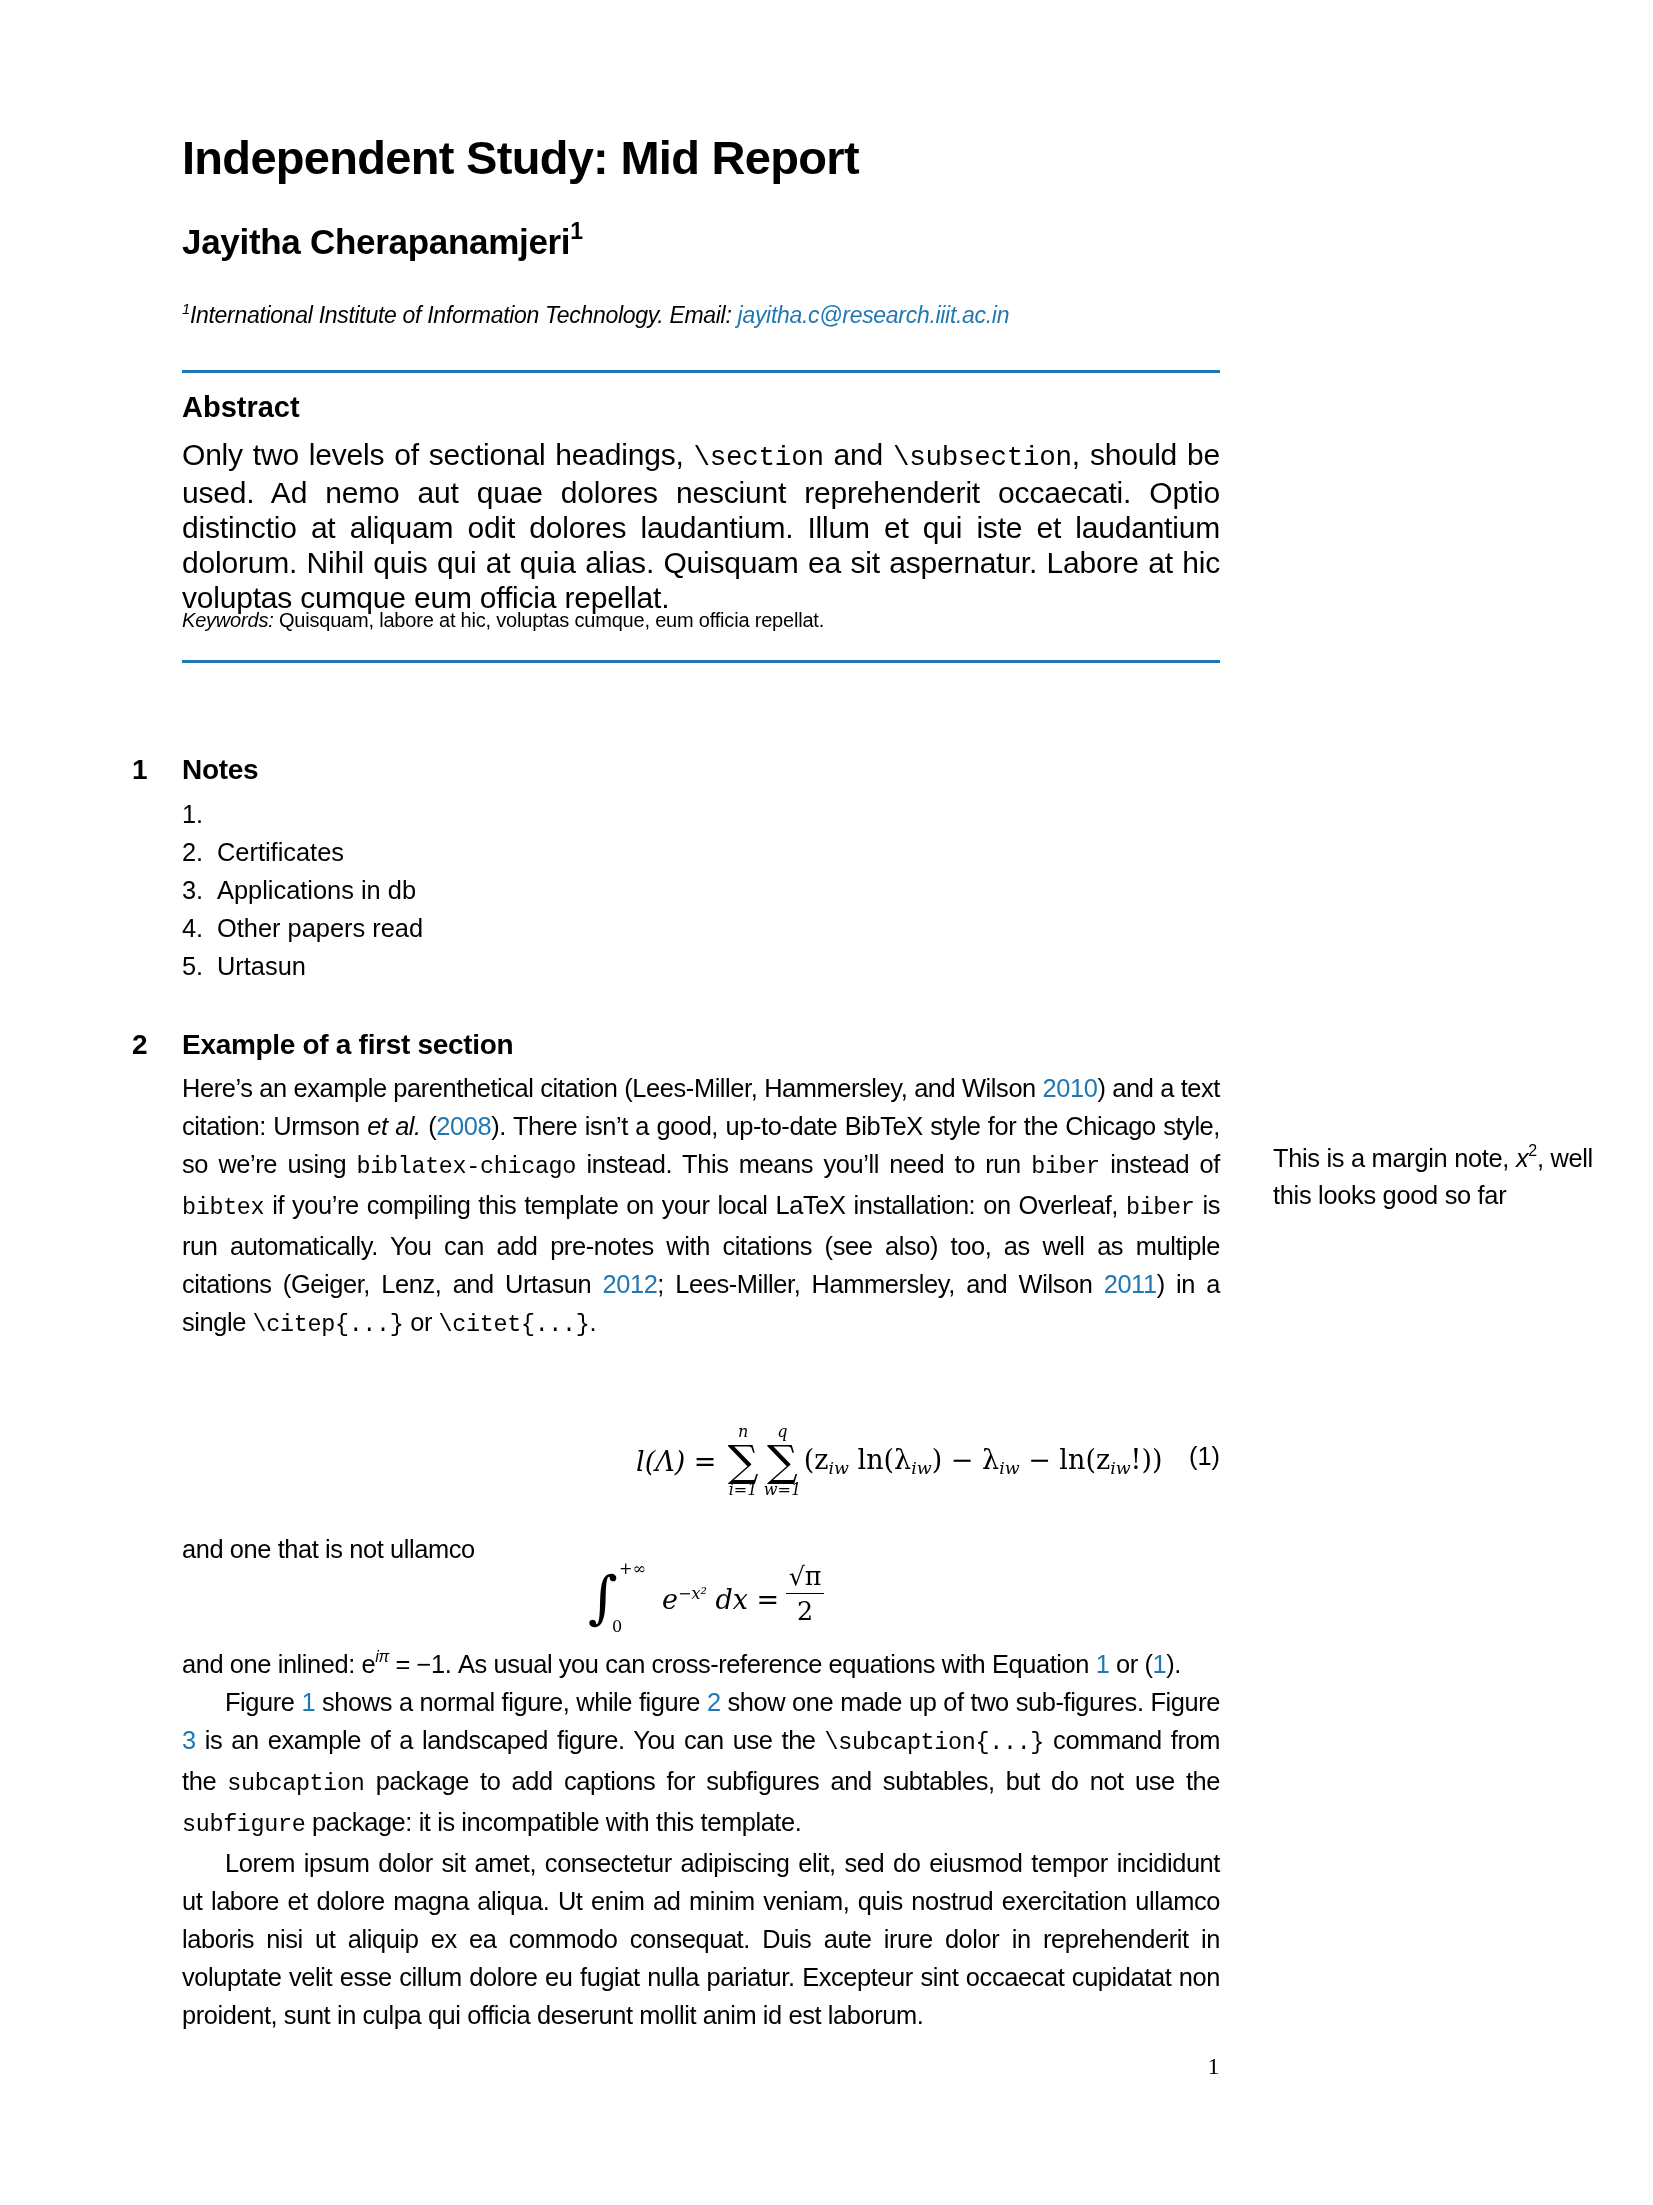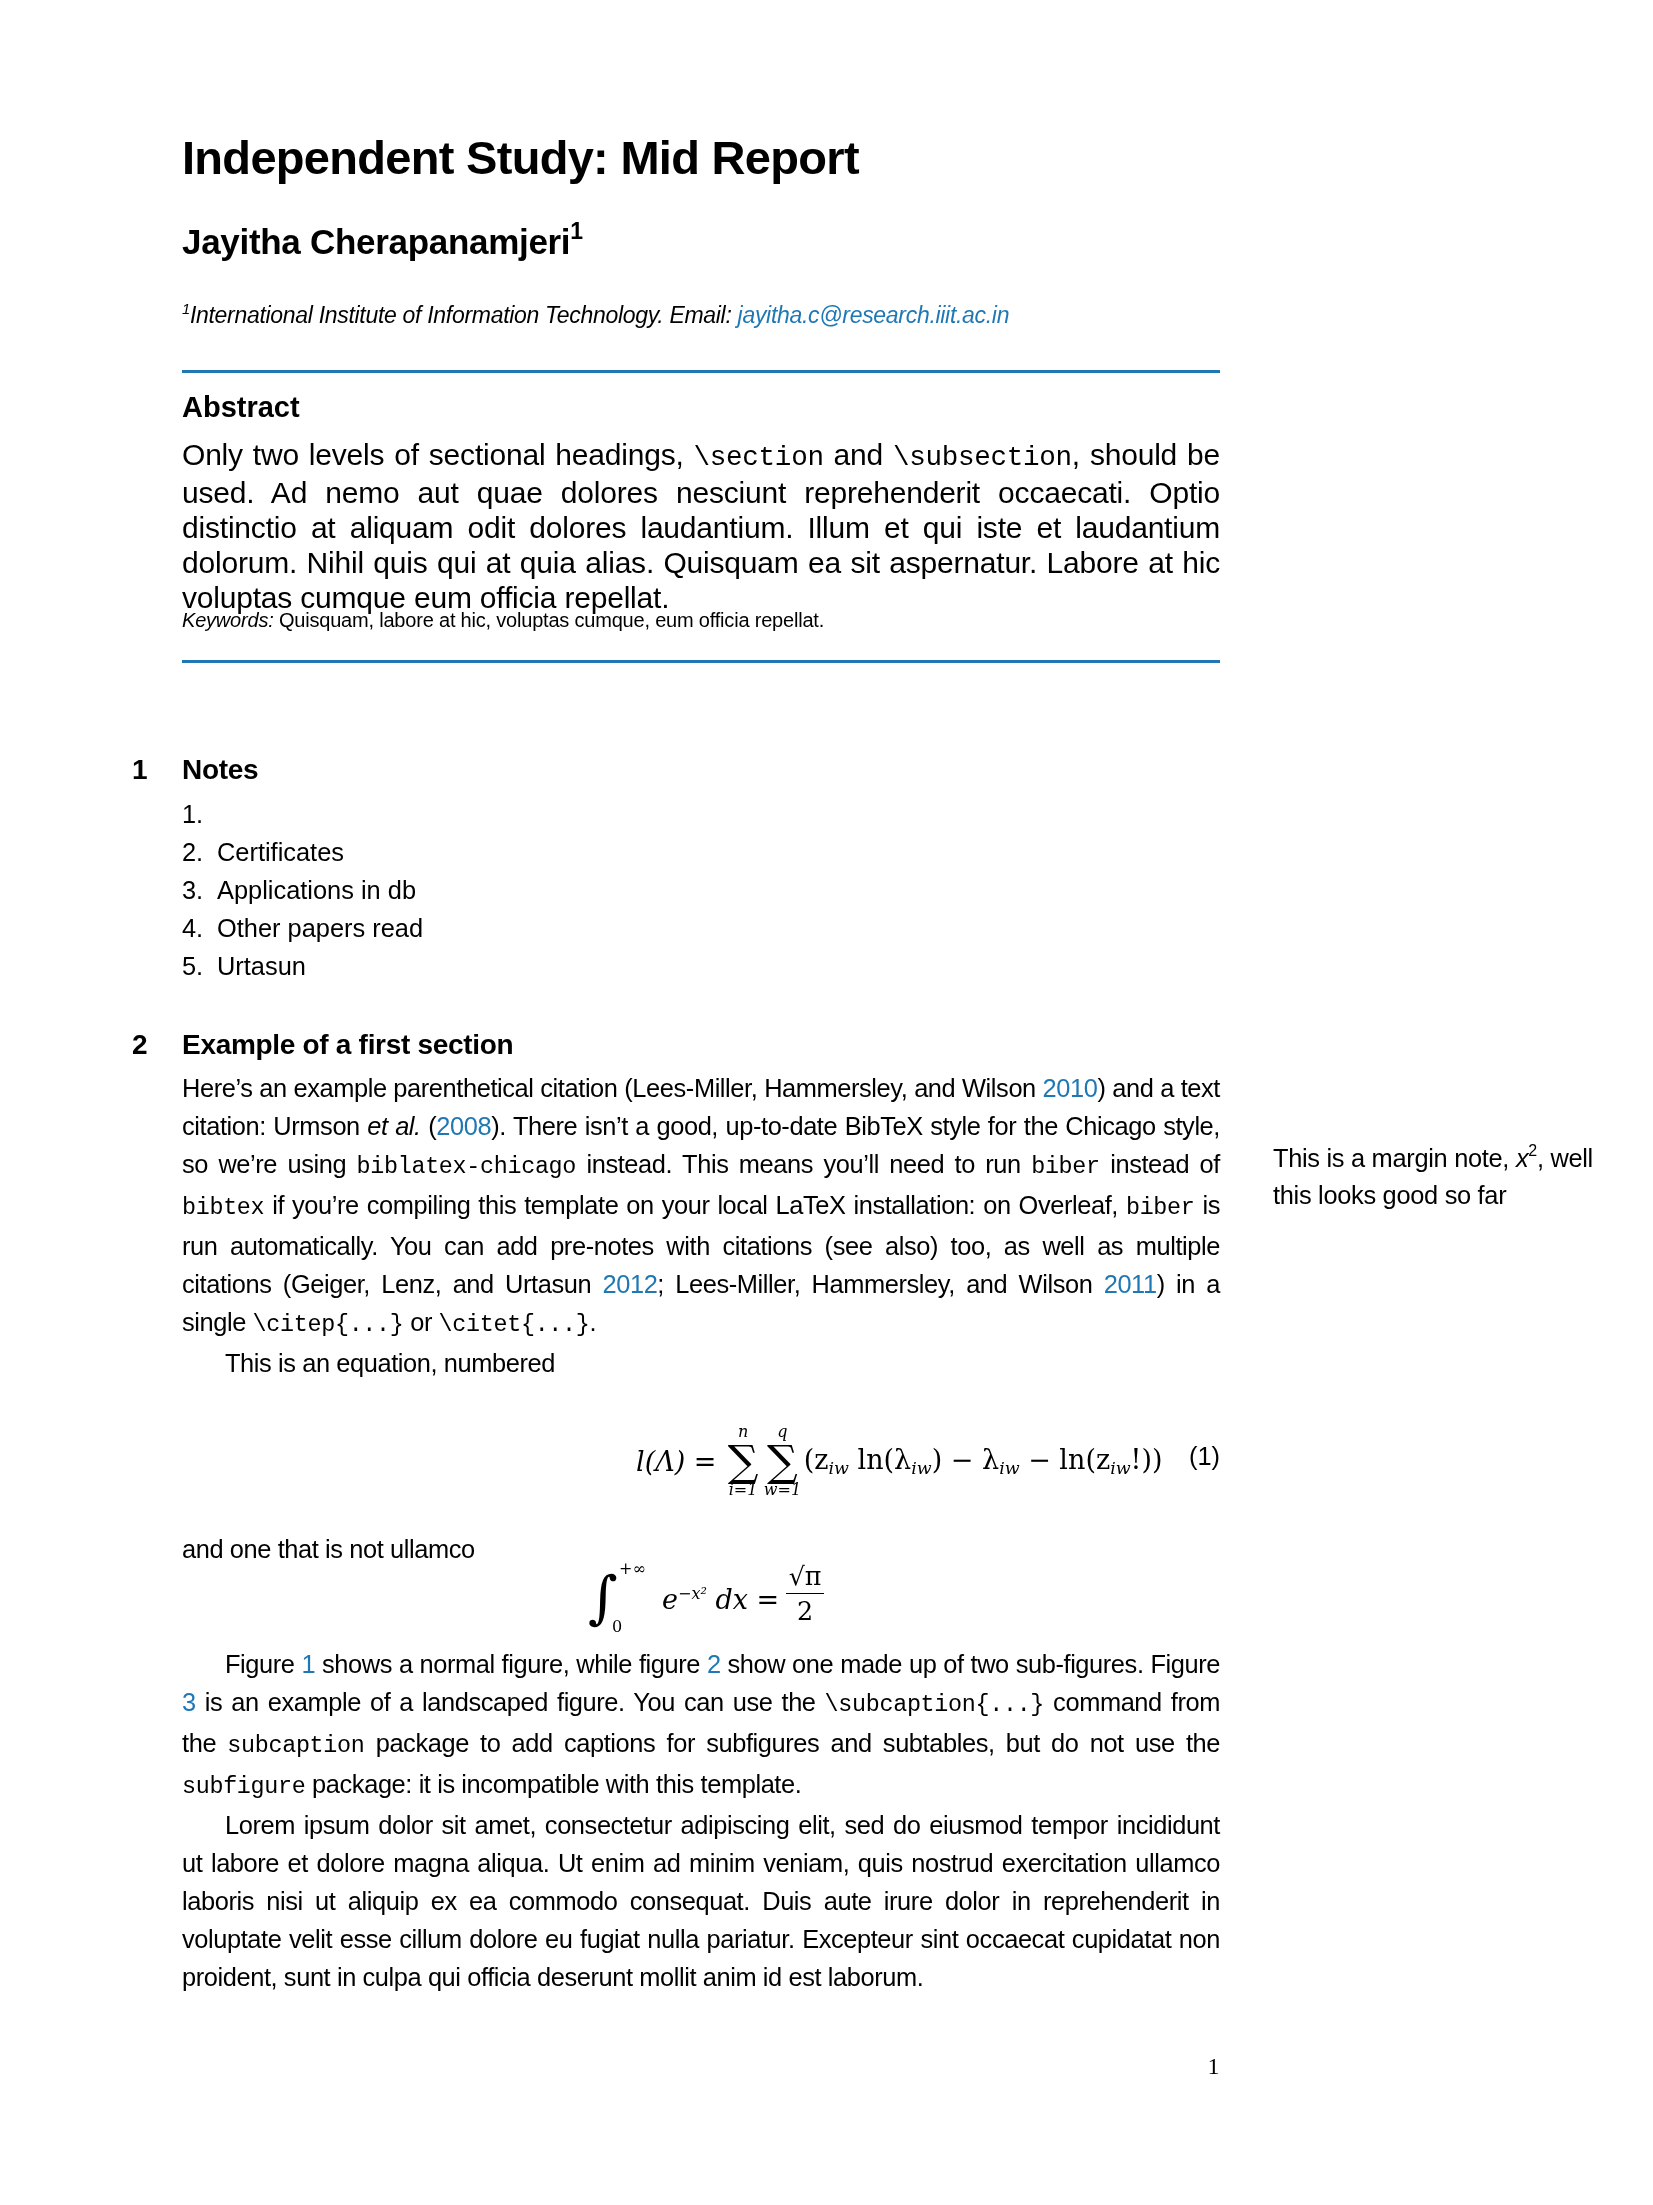--- a/index.html
+++ b/index.html
@@ -85,21 +85,20 @@
   <li>
       <span class="num">5.</span>
       <span>Urtasun</span>
     </li>
 </ol>
 
 <div class="abs col sec-head sec2"><span class="sec-num">2</span><span>Example of a first section</span></div>
 
 <div class="abs col body p1">
   <div><span>Here’s an example parenthetical citation (Lees-Miller, Hammersley, and Wilson </span><a class="link">2010</a><span>) and a text citation: Urmson </span><span class="it">et al.</span><span> (</span><a class="link">2008</a><span>). There isn’t a good, up-to-date BibTeX style for the Chicago style, so we’re using </span><span class="mono">biblatex-chicago</span><span> instead. This means you’ll need to run </span><span class="mono">biber</span><span> instead of </span><span class="mono">bibtex</span><span> if you’re compiling this template on your local LaTeX installation: on Overleaf, </span><span class="mono">biber</span><span> is run automatically. You can add pre-notes with citations (see also) too, as well as multiple citations (Geiger, Lenz, and Urtasun </span><a class="link">2012</a><span>; Lees-Miller, Hammersley, and Wilson </span><a class="link">2011</a><span>) in a single </span><span class="mono">\citep{...}</span><span> or </span><span class="mono">\citet{...}</span><span>.</span></div>
-  <div class="indent">This is an equation, numbered</div>
 </div>
 
 <div class="abs margin-note"><span>This is a margin note, </span><span class="it">x</span><sup>2</sup><span>, well this looks good so far</span></div>
 
 <div class="abs eq1">
   <div class="expr">
     <span class="it" style="vertical-align:middle;">l(Λ) =</span>
     <span class="sum">
         <span class="lim">n</span>
         <span class="sig">∑</span>
@@ -120,18 +119,19 @@
   <span class="int-up">+∞</span>
   <span class="int-lo">0</span>
   <span class="int-body"><span class="it">e</span><sup class="it" style="font-size:16px;">−x²</sup><span class="it"> dx =</span></span>
   <span class="frac">
       <span class="n">√π</span>
       <span class="d">2</span>
     </span>
 </div>
 
 <div class="abs col body p3">
+  <div><span>and one inlined: e</span><sup class="it">iπ</sup><span> = −1. As usual you can cross-reference equations with Equation </span><a class="link">1</a><span> or (</span><a class="link">1</a><span>).</span></div>
   <div class="indent"><span>Figure </span><a class="link">1</a><span> shows a normal figure, while figure </span><a class="link">2</a><span> show one made up of two sub-figures. Figure </span><a class="link">3</a><span> is an example of a landscaped figure. You can use the </span><span class="mono">\subcaption{...}</span><span> command from the </span><span class="mono">subcaption</span><span> package to add captions for subfigures and subtables, but do not use the </span><span class="mono">subfigure</span><span> package: it is incompatible with this template.</span></div>
   <div class="indent">Lorem ipsum dolor sit amet, consectetur adipiscing elit, sed do eiusmod tempor incididunt ut labore et dolore magna aliqua. Ut enim ad minim veniam, quis nostrud exercitation ullamco laboris nisi ut aliquip ex ea commodo consequat. Duis aute irure dolor in reprehenderit in voluptate velit esse cillum dolore eu fugiat nulla pariatur. Excepteur sint occaecat cupidatat non proident, sunt in culpa qui officia deserunt mollit anim id est laborum.</div>
 </div>
 
 <div class="abs page-num">1</div>
 
 
 </body></html>

